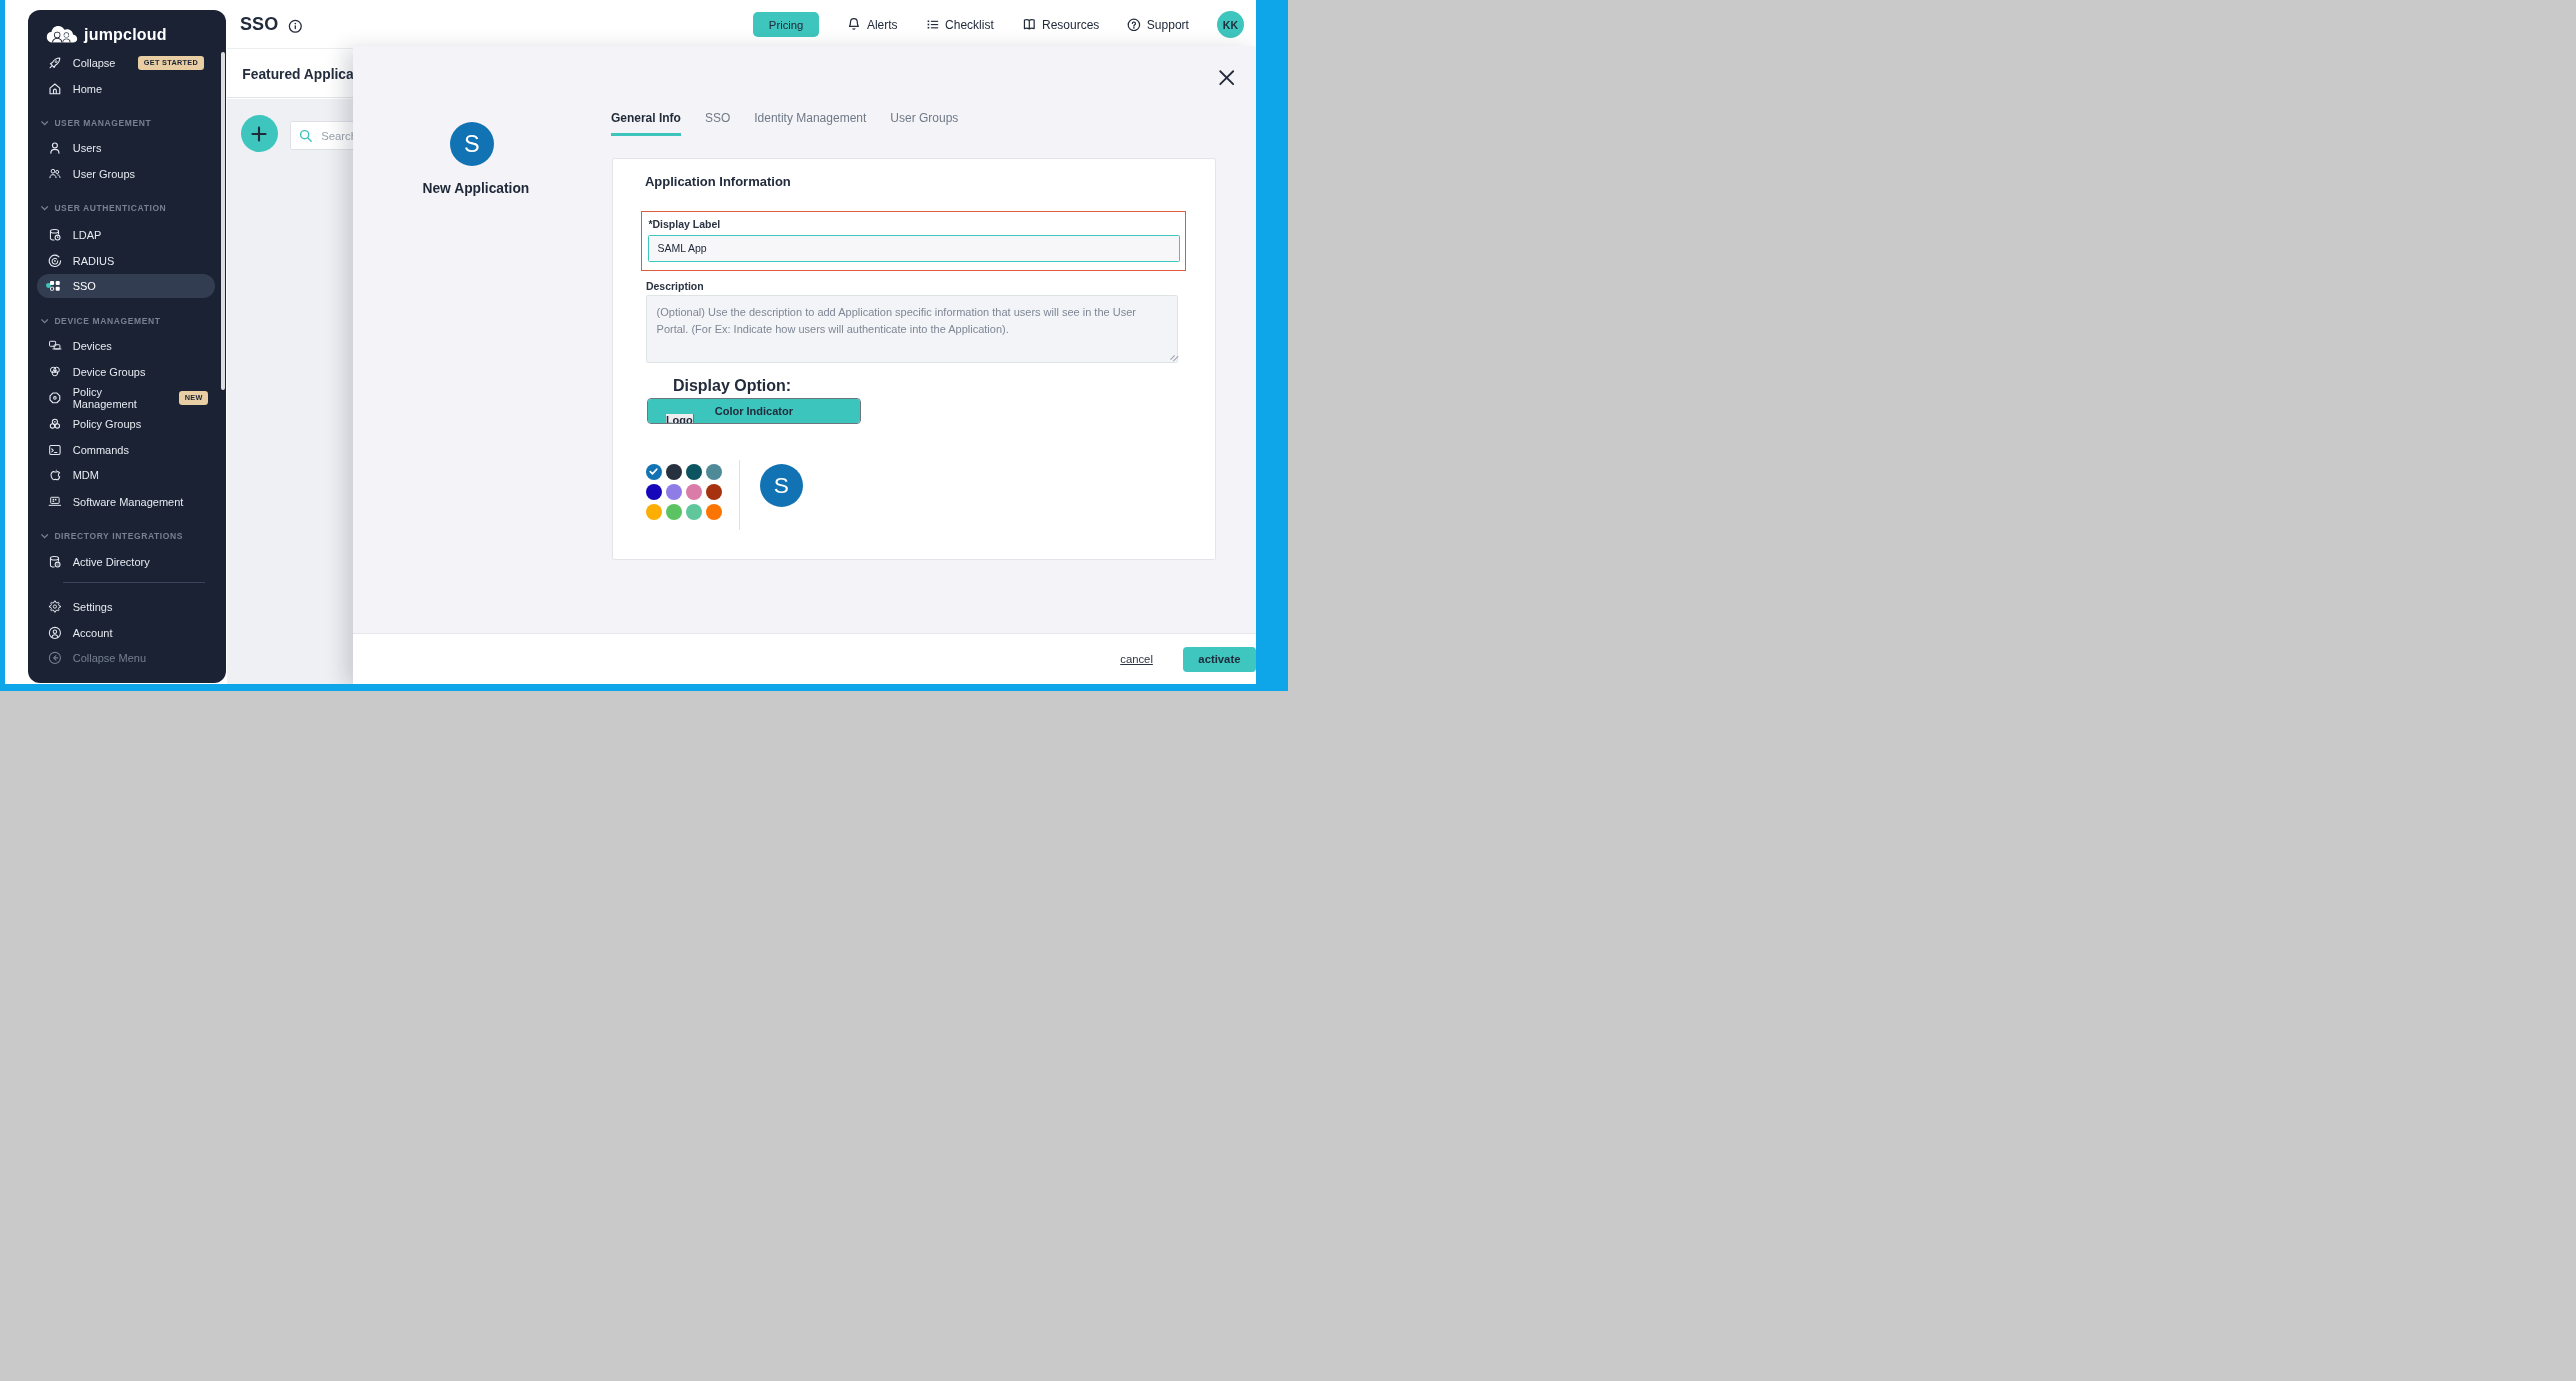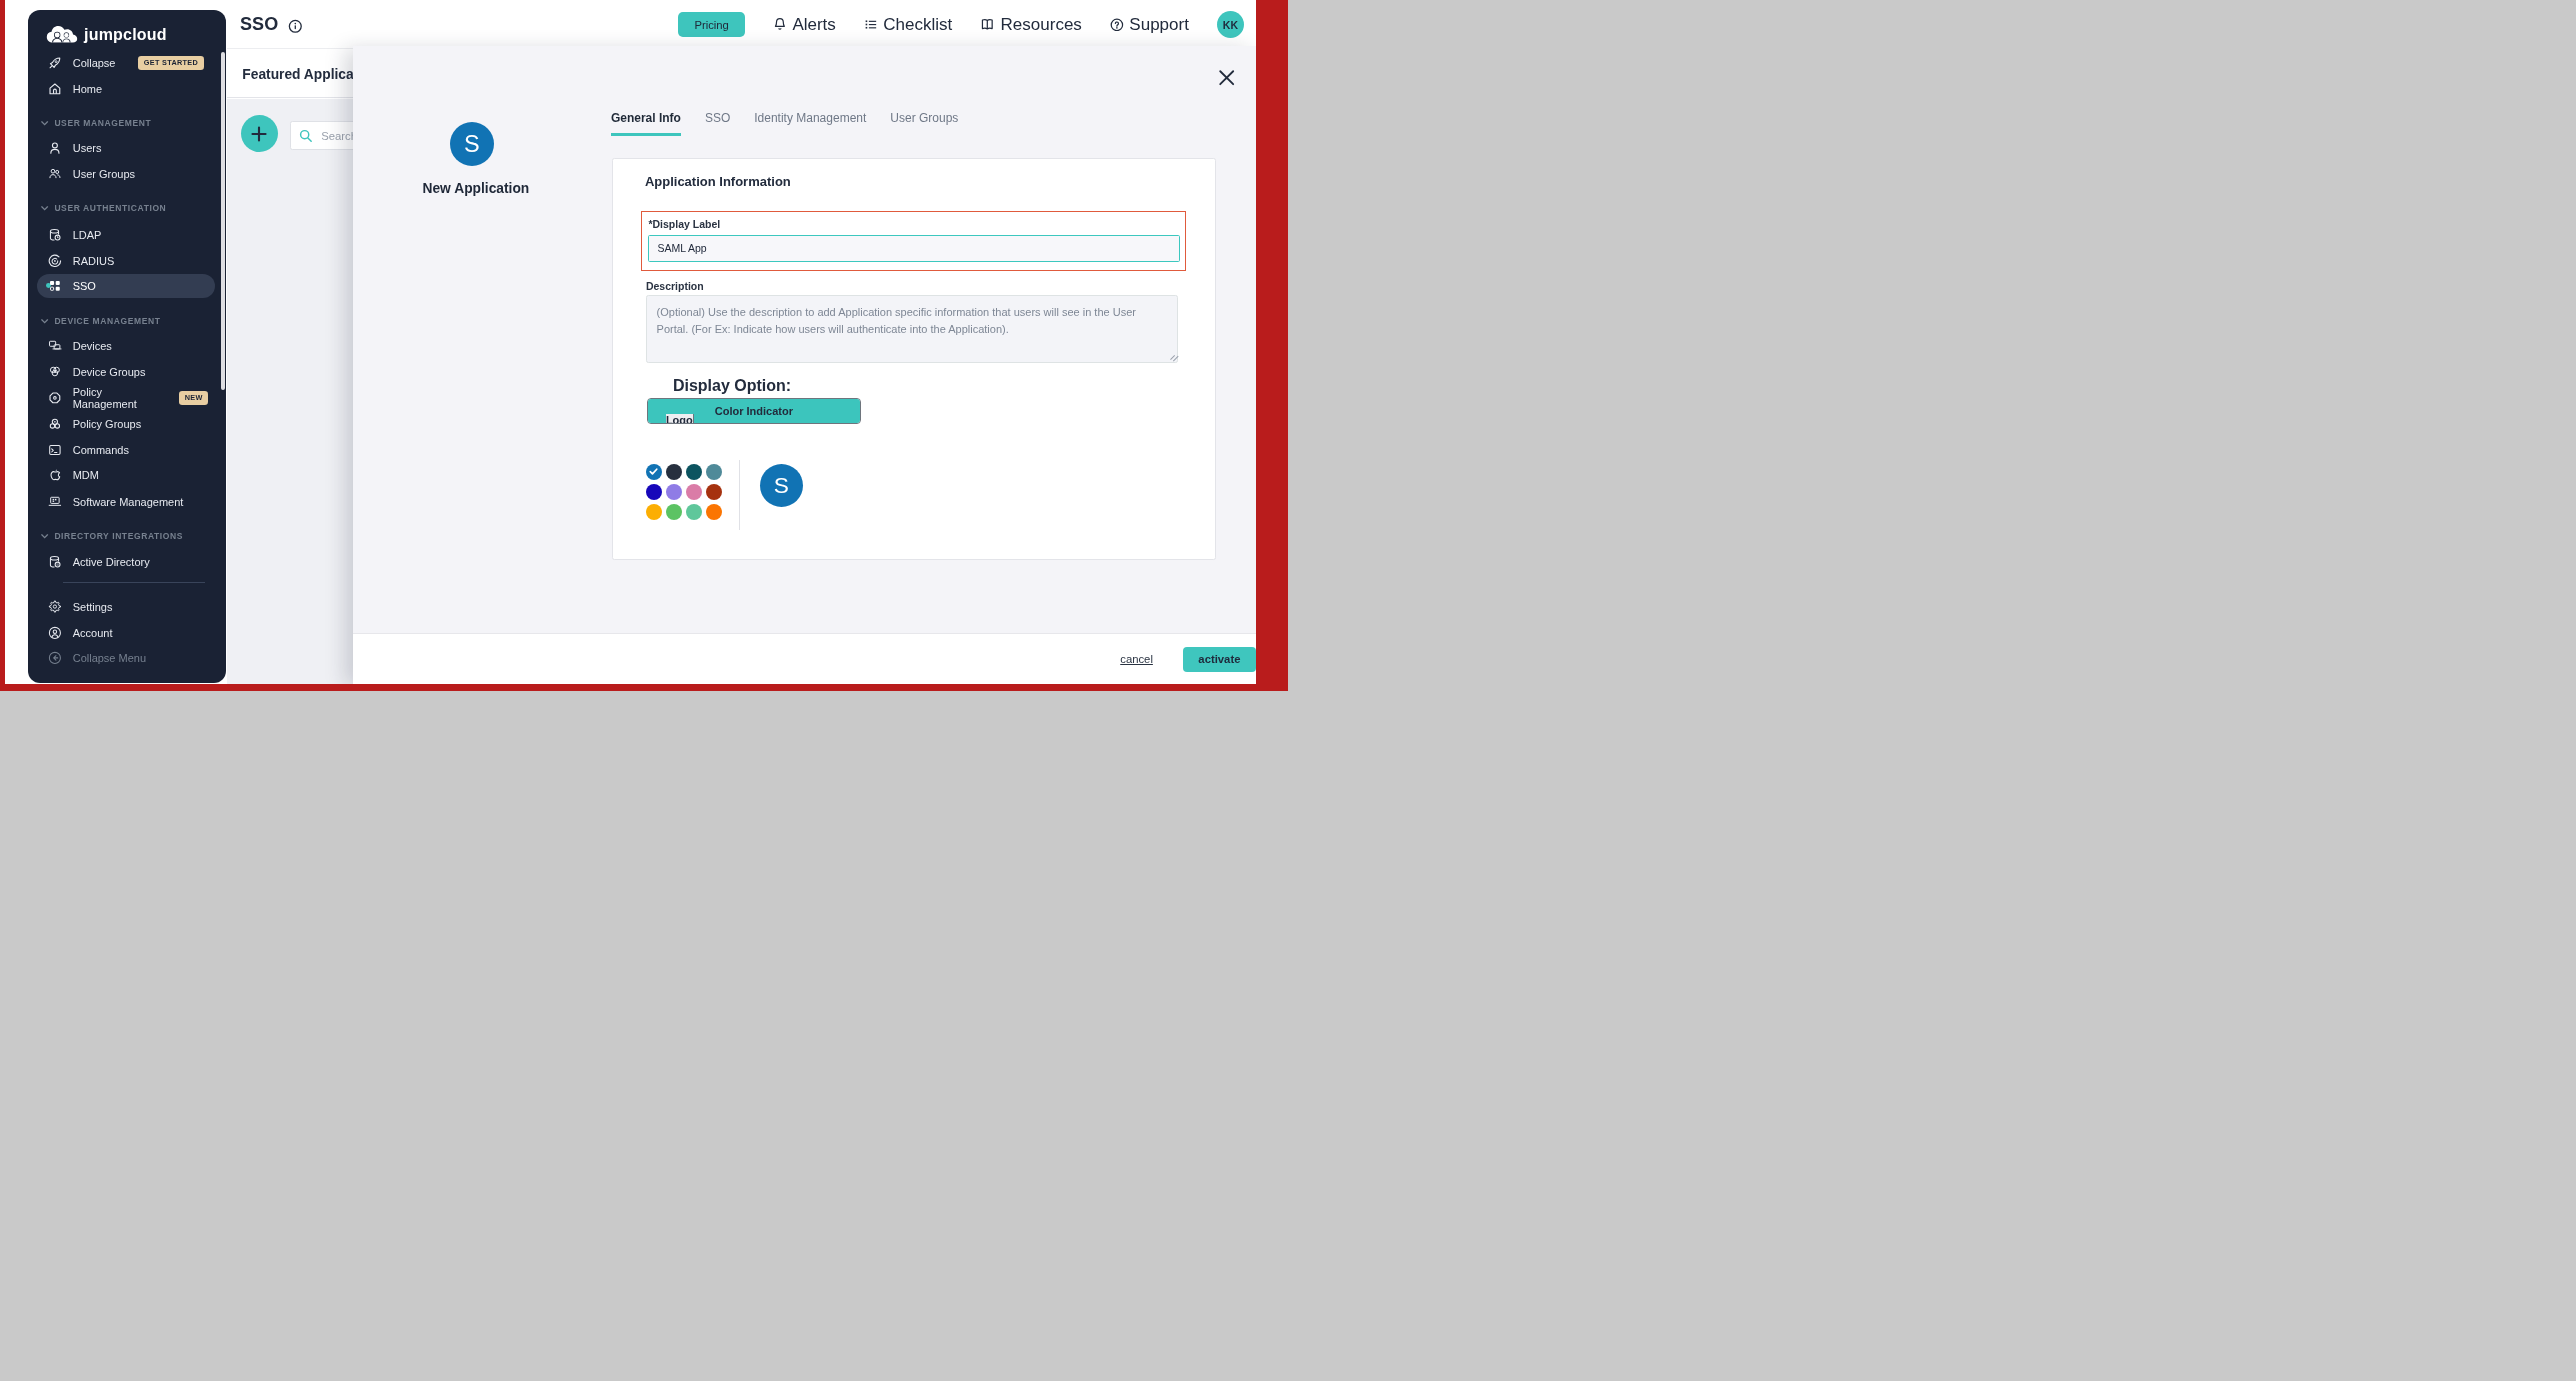--- a/index.html
+++ b/index.html
@@ -1,26 +1,26 @@
 <!DOCTYPE html>
 <html style="font-size:13px"><head>
 <meta charset="utf-8">
 <style>
   html,body{margin:0;padding:0;background:#C9C9C9;font-family:"Liberation Sans",sans-serif;}
   *{box-sizing:border-box;}
-  #canvas{position:relative;width:1288px;height:691px;background:#b91c1c;overflow:hidden;}
+  #canvas{position:relative;width:1288px;height:691px;background:#0ea5e9;overflow:hidden;}
   #app{position:absolute;left:4.9px;top:0;width:1251px;height:684px;background:#FFFFFF;overflow:hidden;}
 
   
   .header{position:absolute;left:222px;top:0;width:1029px;height:49px;background:#fff;border-bottom:0.8px solid #ECEDF0;z-index:2;}
   .page-title{position:absolute;left:13px;top:13.8px;font-size:18px;font-weight:bold;color:#222B3C;letter-spacing:0.2px;}
   .info-ic{position:absolute;left:61px;top:19.4px;}
   .hdr-right{position:absolute;right:12px;top:0;height:49px;display:flex;align-items:center;gap:28px;}
   .pricing-btn{background:#3EC5BD;color:#20293A;font-size:11.3px;font-weight:500;border:none;border-radius:4.9px;padding:6.5px 16px;cursor:pointer;}
-  .hdr-item{display:flex;align-items:center;gap:5.7px;font-size:17px;color:#222B3C;cursor:pointer;}
+  .hdr-item{display:flex;align-items:center;gap:5.7px;font-size:12px;color:#222B3C;cursor:pointer;}
   .avatar{width:27px;height:27px;border-radius:50%;background:#3EC5BD;color:#1F2A3C;font-size:10.5px;font-weight:bold;display:flex;align-items:center;justify-content:center;}
 
   
   .toolbar{position:absolute;left:222px;top:49px;width:1029px;height:49px;background:#fff;border-bottom:0.8px solid #E3E4E9;z-index:1;}
   .featured-title{position:absolute;left:15.4px;top:18px;font-size:13.8px;font-weight:bold;color:#242D3E;}
   .content{position:absolute;left:222px;top:99px;width:1029px;height:586px;background:#EFF0F4;z-index:1;}
   .fab{position:absolute;left:13.8px;top:16px;width:37px;height:37px;border-radius:50%;background:#3EC5BD;border:none;cursor:pointer;display:flex;align-items:center;justify-content:center;}
   .search-box{position:absolute;left:63px;top:22px;width:178px;height:29px;background:#fff;border:0.8px solid #DFE1E6;border-radius:2.4px;display:flex;align-items:center;padding:0 8px;gap:6.5px;}
   .search-box input{border:none;outline:none;font-size:11.3px;color:#444;background:transparent;width:100%;font-family:"Liberation Sans",sans-serif;}
   .search-box input::placeholder{color:#9AA1AC;}

